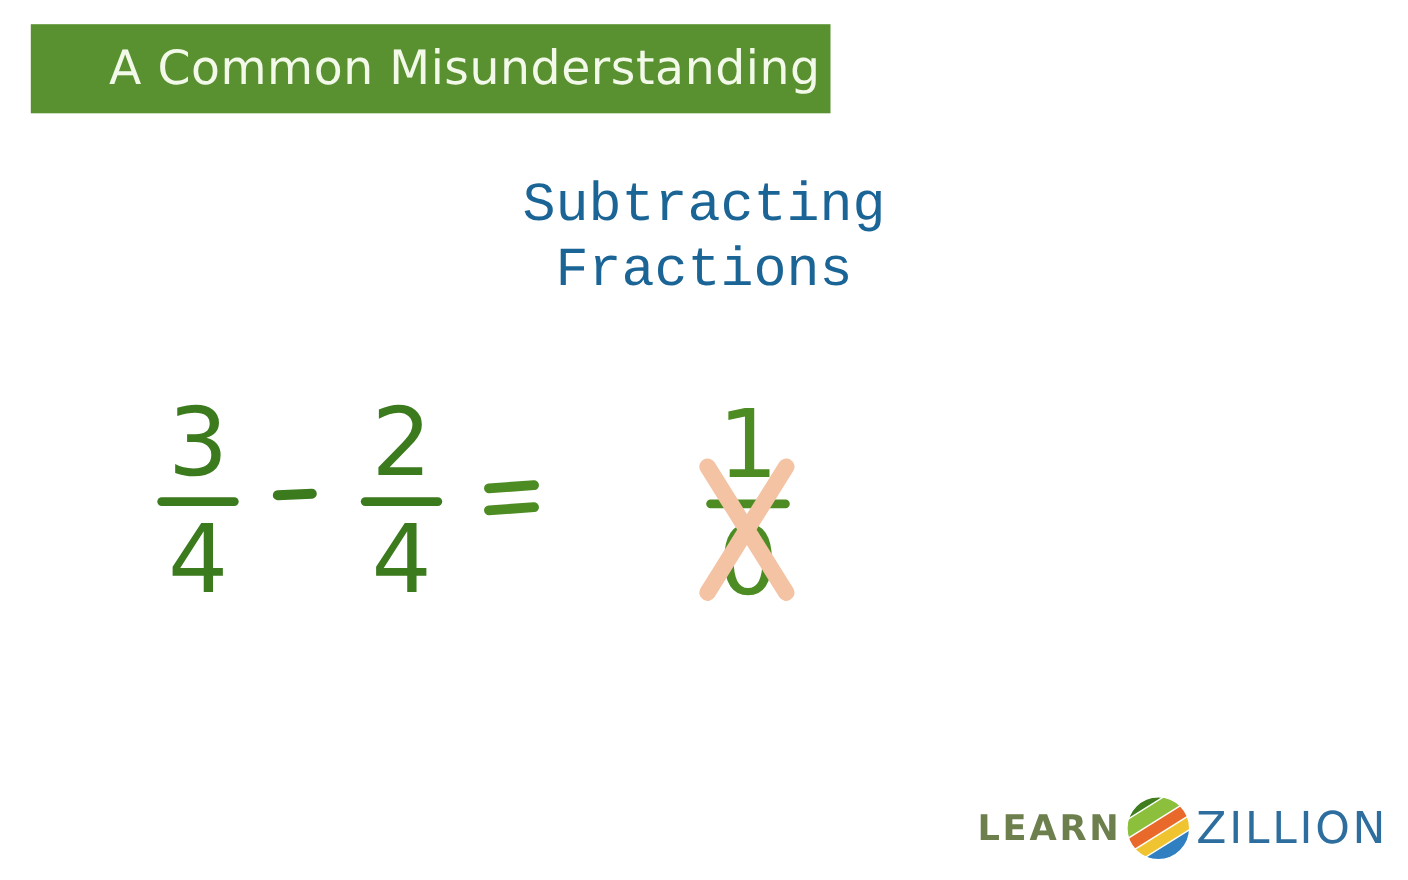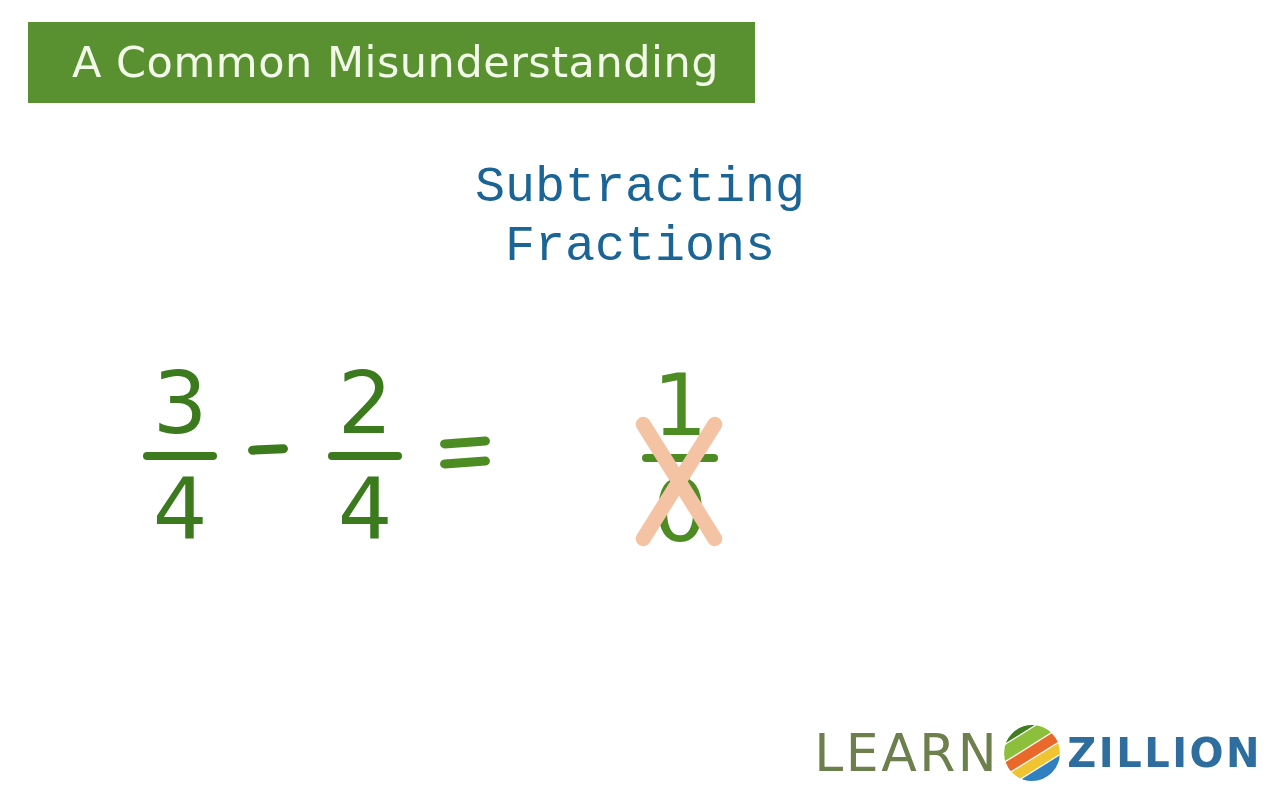--- a/index.html
+++ b/index.html
@@ -32,20 +32,21 @@
     padding-left: 44px;
   }
   #title-text {
     color: #f2f9e9;
     font-family: "DejaVu Sans", sans-serif;
     font-size: 43px;
     font-weight: 400;
     letter-spacing: 0.5px;
     line-height: 1;
     white-space: nowrap;
+    margin-left: 27px;
   }
 
   
   #subtitle {
     position: absolute;
     left: 390px;
     top: 158px;
     width: 500px;
     text-align: center;
     color: #1a6496;
@@ -165,36 +166,36 @@
   #logo {
     position: absolute;
     right: 18px;
     bottom: 20px;
     display: flex;
     align-items: center;
     height: 54px;
   }
   #logo-learn {
     font-family: "DejaVu Sans", sans-serif;
-    font-size: 52px;
-    font-weight: 400;
+    font-size: 32px;
+    font-weight: 700;
     letter-spacing: 2.5px;
     color: #6c7f4c;
     line-height: 1;
   }
   #logo-globe {
     width: 62px;
     height: 62px;
     margin: 0 2px 0 2px;
     flex: none;
   }
   #logo-zillion {
     font-family: "DejaVu Sans", sans-serif;
     font-size: 40px;
-    font-weight: 700;
+    font-weight: 400;
     letter-spacing: 2.5px;
     color: #2d6e9e;
     line-height: 1;
     margin-left: 2px;
   }
 </style>
 </head>
 <body>
 
 <div id="slide">

